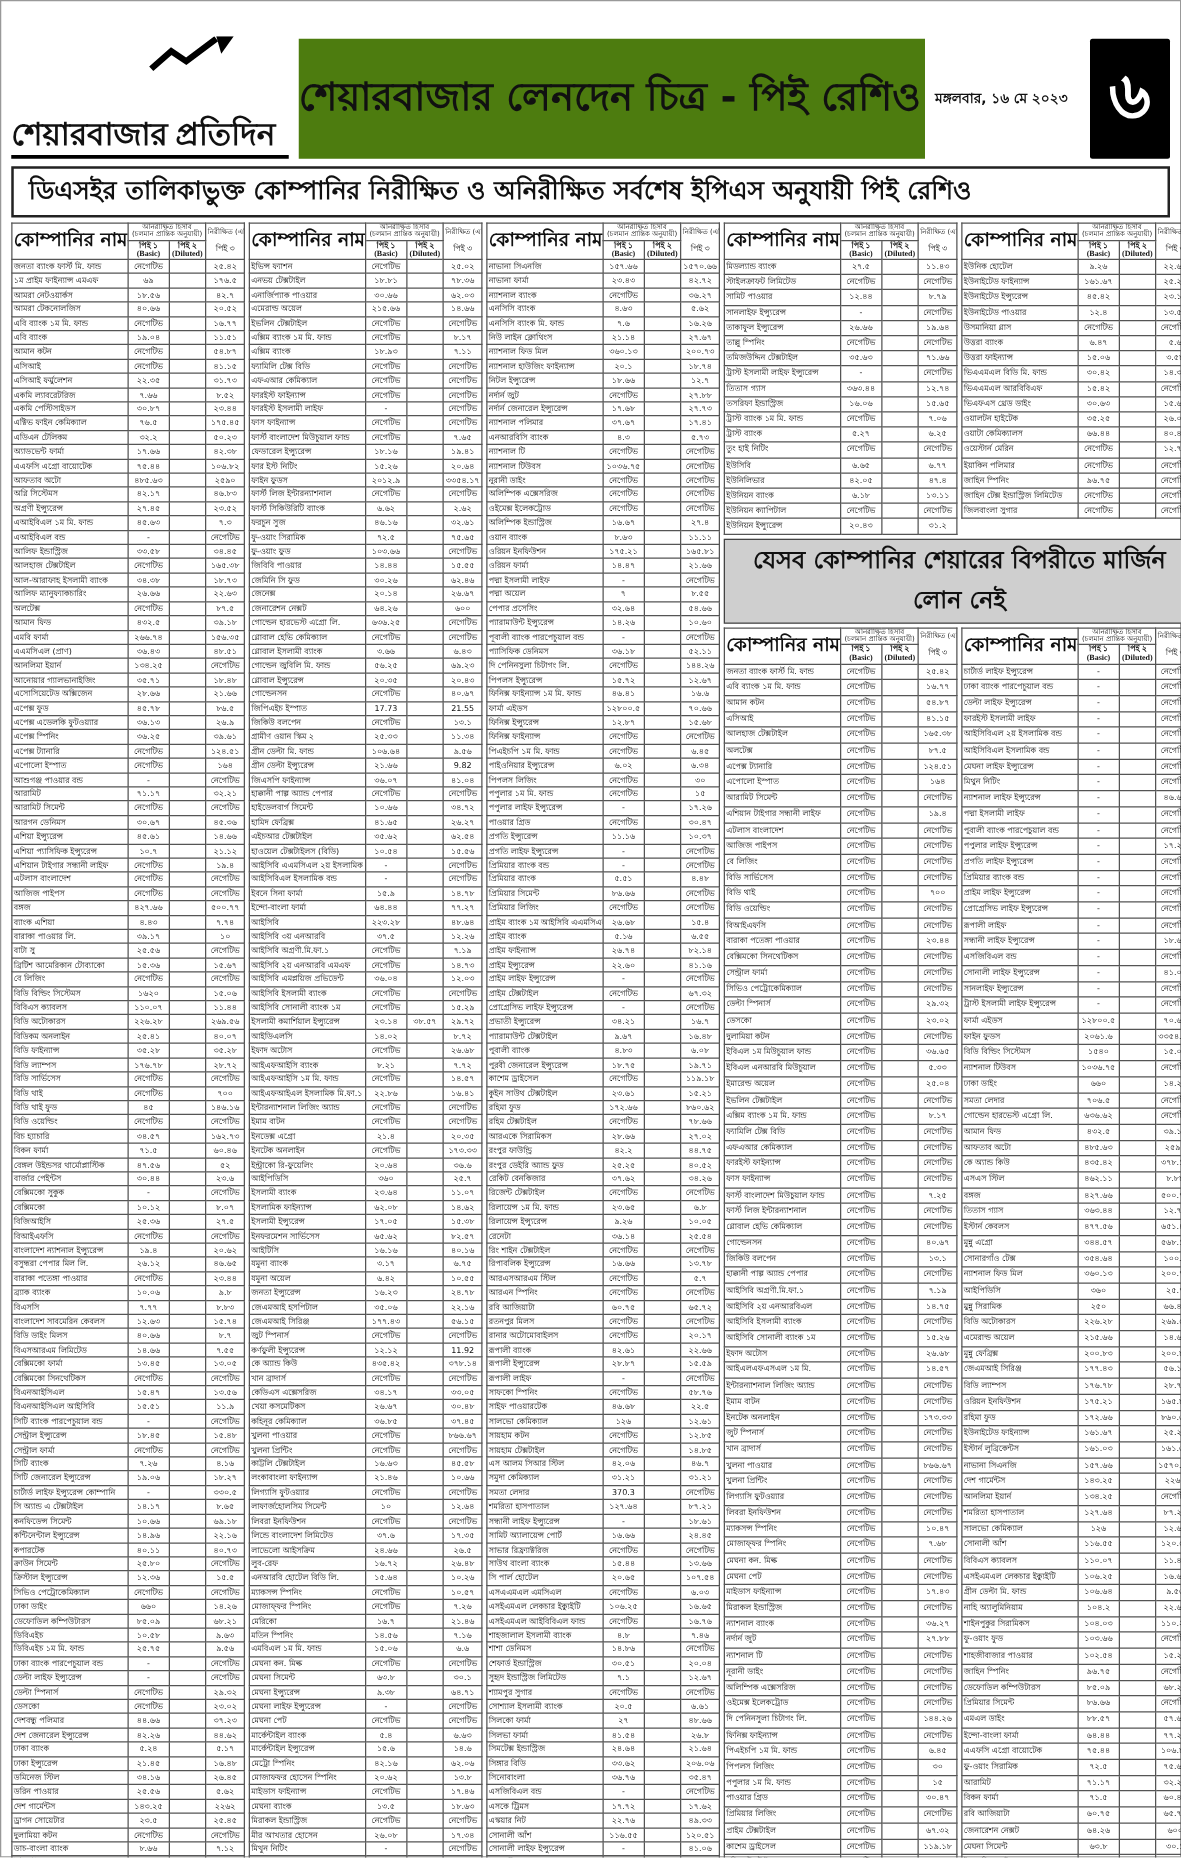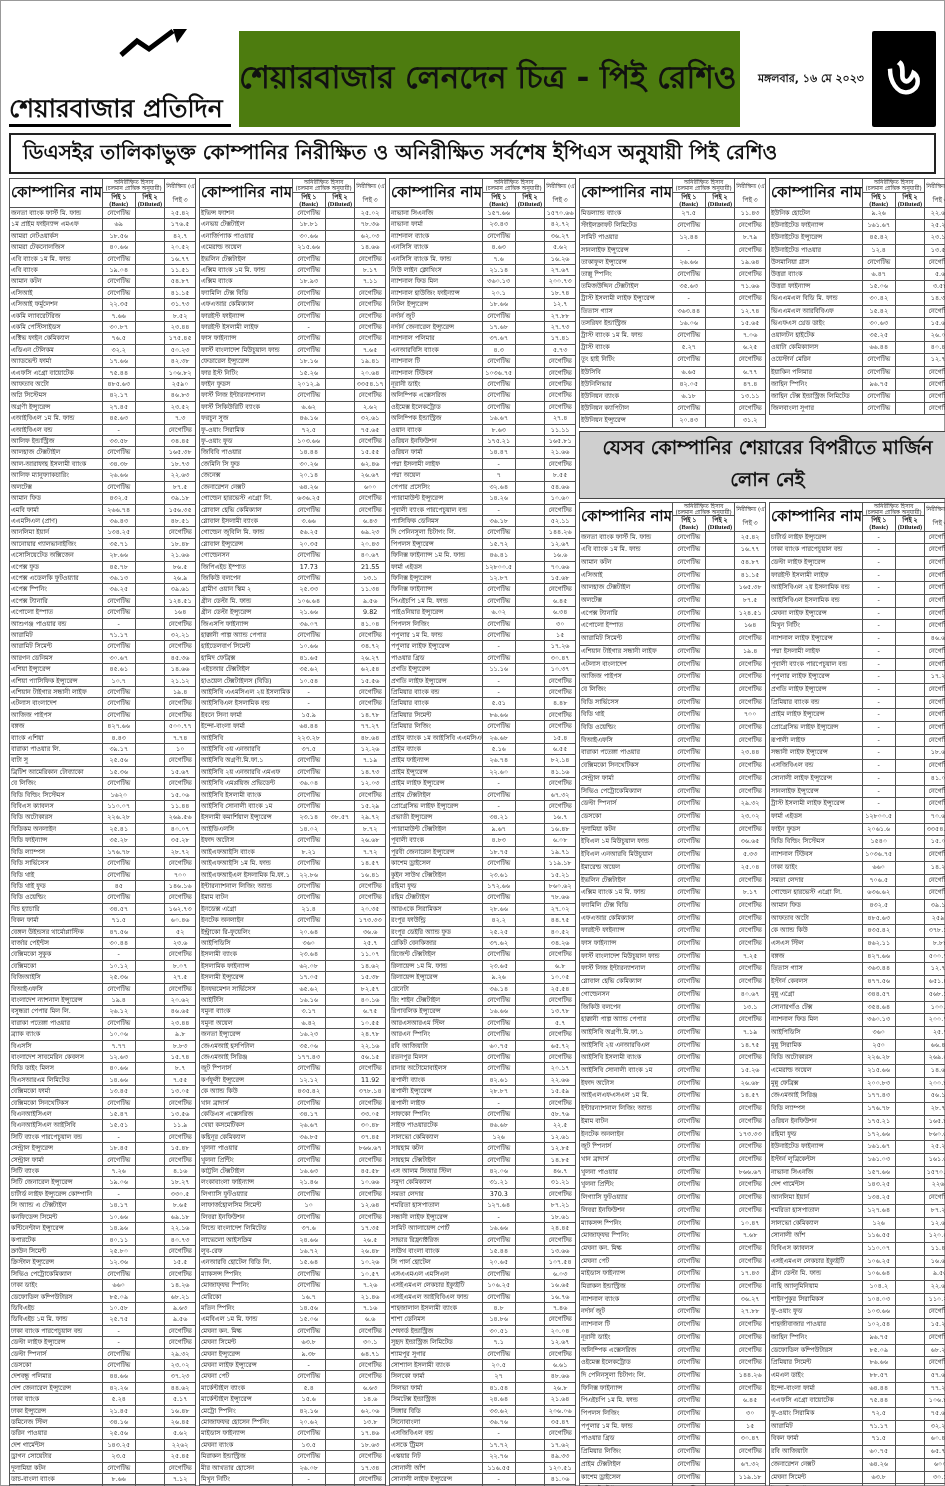--- a/index.html
+++ b/index.html
@@ -1,25 +1,25 @@
 <!DOCTYPE html>
 <html lang="bn"><head>
 <meta charset="utf-8">
 <style>
   html,body{margin:0;padding:0;background:#f6f6f4;}
   body{width:945px;height:1486px;position:relative;font-family:"DejaVu Sans",sans-serif;color:#111;}
   .sheet{position:absolute;inset:0;background:#ffffff;border:1px solid #999;box-sizing:border-box;padding:6px 8px;}
   
   .hdr{display:flex;align-items:stretch;gap:8px;height:96px;margin-top:24px;}
-  .masthead{width:222px;display:flex;flex-direction:column;justify-content:flex-end;position:relative;}
+  .masthead{width:222px;display:flex;flex-direction:column;justify-content:flex-end;position:relative;font-family:Liberation Serif, serif;}
   .masthead .mtxt{font-weight:bold;font-size:25px;letter-spacing:0;white-space:nowrap;border-bottom:3px solid #000;border-top:0;padding-bottom:2px;line-height:1.05;}
   .masthead svg{position:absolute;top:-2px;left:110px;}
   .titlebox{flex:1;background:#4d7c0f;display:flex;align-items:center;justify-content:flex-start;}
   .titlebox .t{font-size:31px;font-weight:bold;}
-  .dateblk{width:188px;display:flex;align-items:center;justify-content:flex-end;gap:8px;}
+  .dateblk{width:188px;display:flex;align-items:center;justify-content:space-between;gap:8px;}
   .date{font-size:11px;font-weight:bold;white-space:nowrap;}
   .pagenum{width:64px;height:96px;background:#000;color:#fff;display:flex;align-items:center;justify-content:center;font-size:52px;font-weight:bold;border-radius:2px;}
   .subbar{margin-top:6px;border:2px solid #222;padding:2px 12px;font-size:20px;font-weight:bold;}
   
   .main{display:flex;gap:3px;margin-top:4px;}
   .col{width:187px;flex:0 0 auto;}
   .right2{width:377px;flex:0 0 auto;}
   table{border-collapse:collapse;width:100%;table-layout:fixed;}
   th,td{border:1px solid #555;font-size:6.4px;padding:0 1px;overflow:hidden;white-space:nowrap;box-sizing:border-box;}
   thead th{font-weight:bold;text-align:center;}

